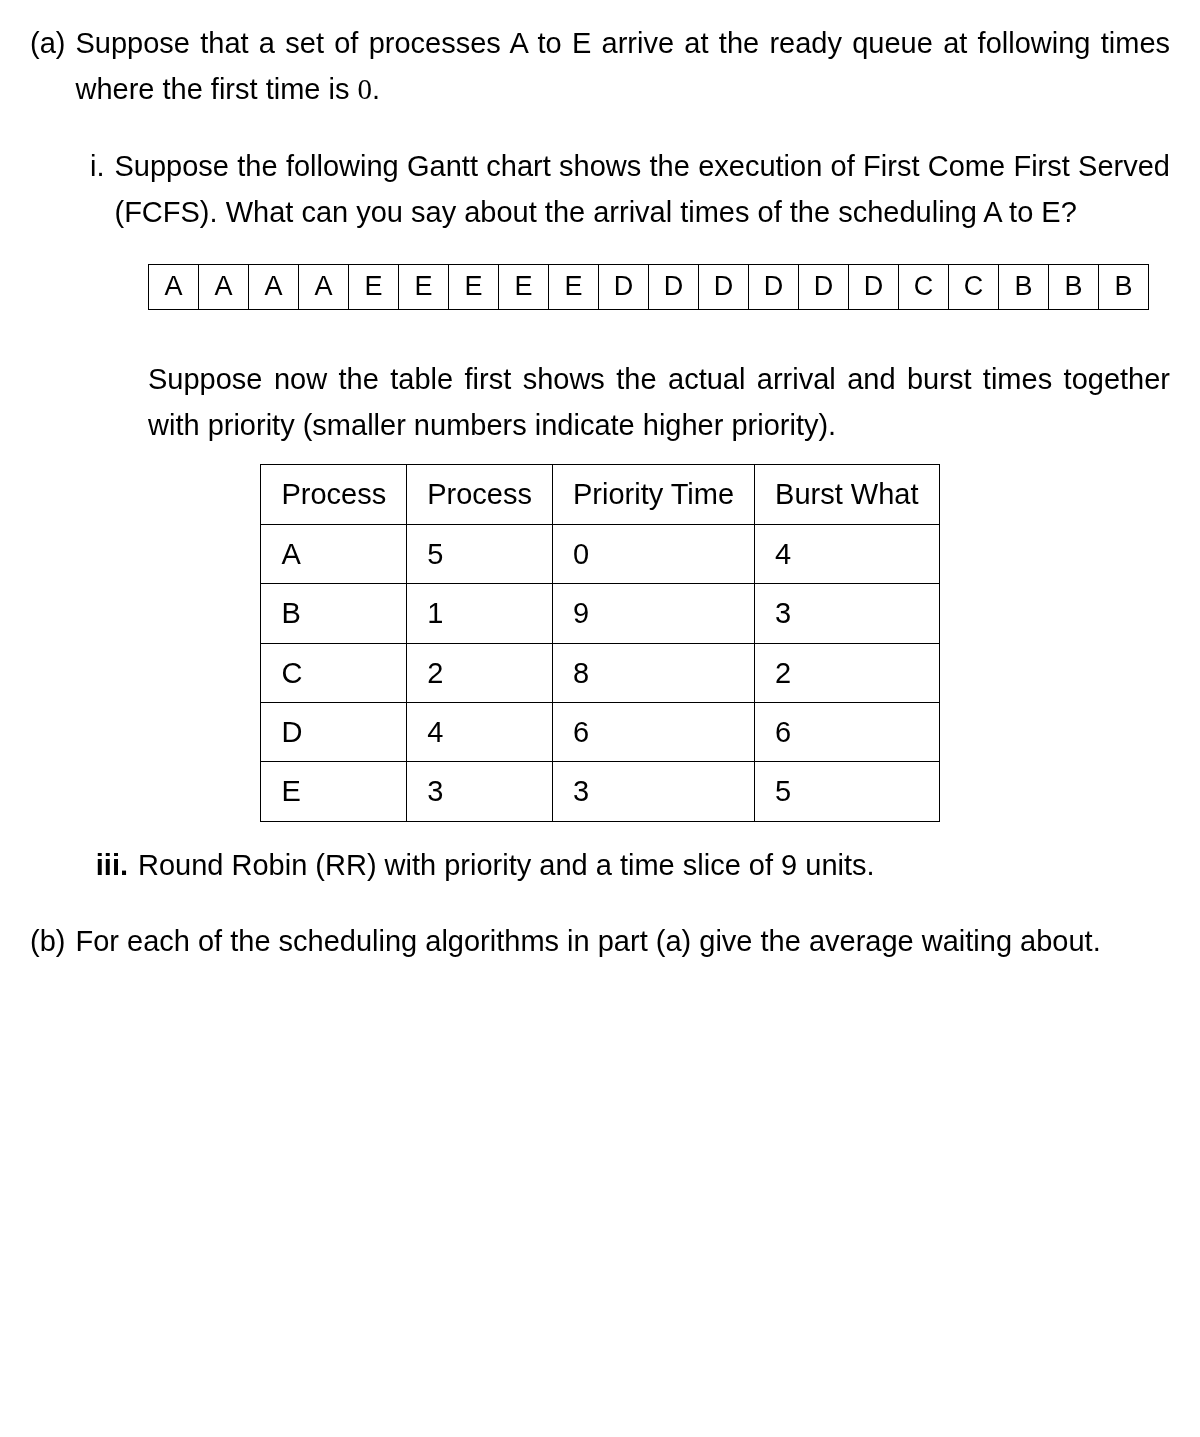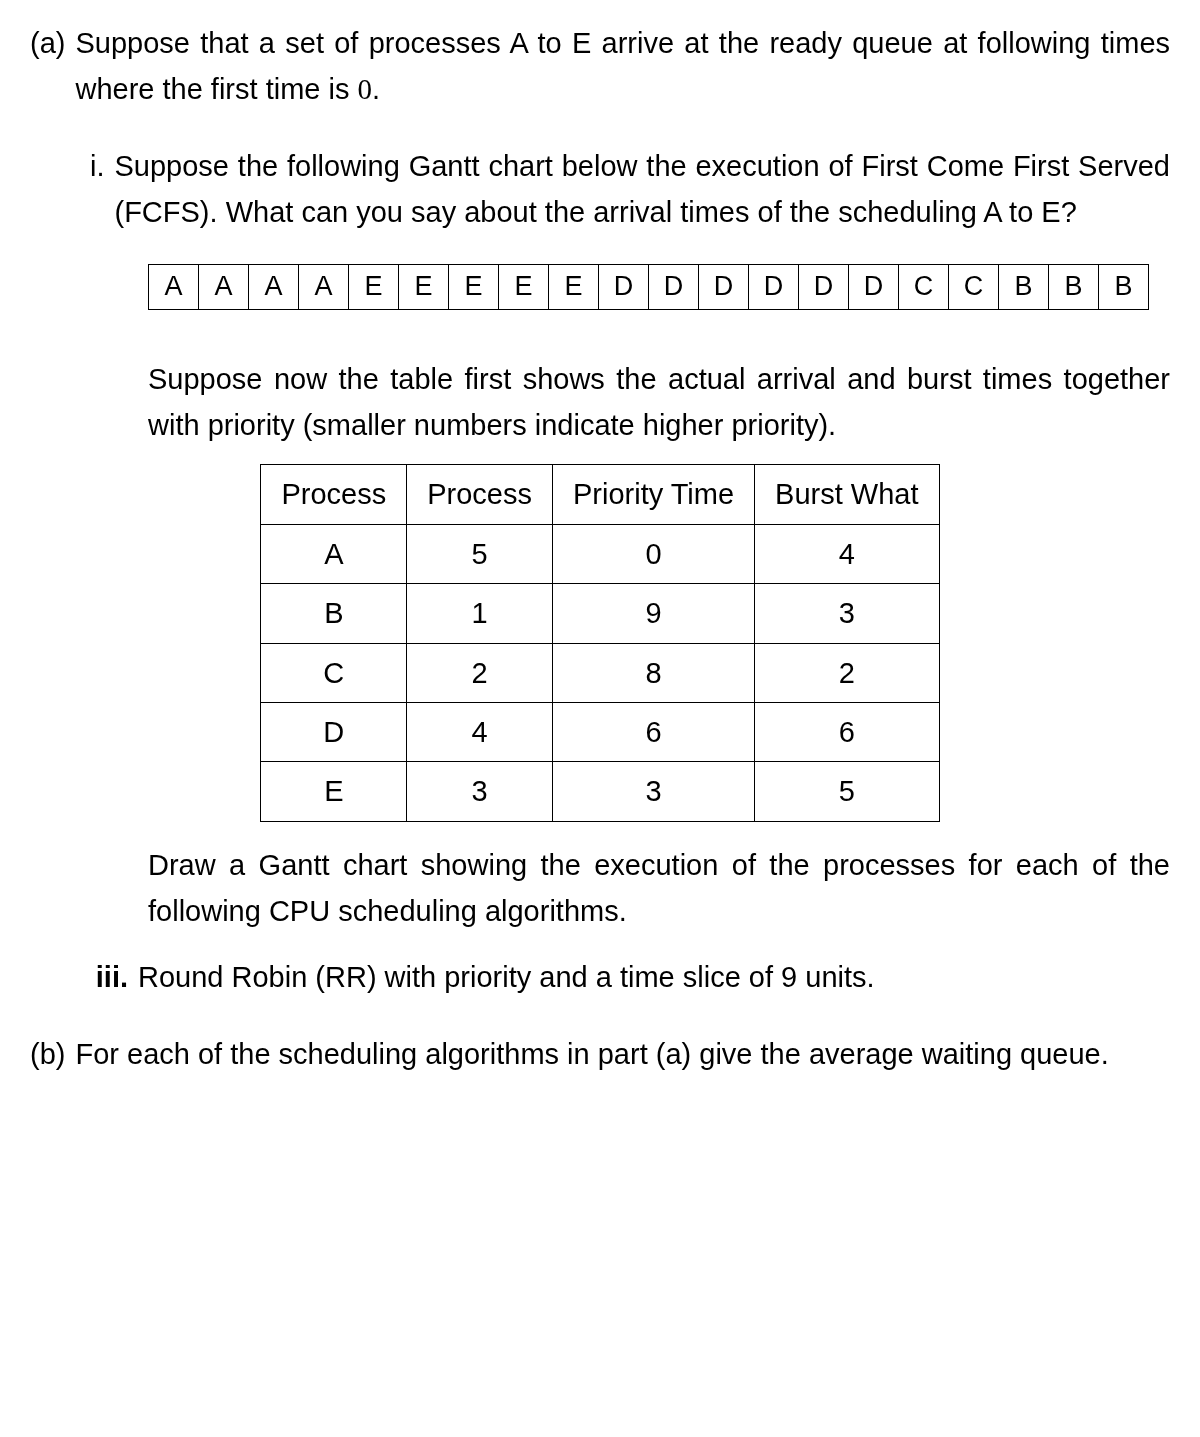--- a/index.html
+++ b/index.html
@@ -58,21 +58,21 @@
     justify-content: center;
     margin: 16px 0 20px 0;
   }
   table.data-table {
     border-collapse: collapse;
   }
   table.data-table th,
   table.data-table td {
     border: 1.5px solid #000;
     padding: 6px 20px;
-    text-align: center;
+    text-align: left;
     font-weight: normal;
     font-size: 29px;
   }
   table.data-table th {
     font-weight: normal;
   }
 
   .para-gap { margin-top: 20px; }
   .para-gap-lg { margin-top: 30px; }
 
@@ -89,21 +89,21 @@
     <div class="label-col">(a)</div>
     <div class="text-col justify">
       <span>Suppose that a set of processes A to E arrive at the ready queue at following</span>
       <span>times where the first time is </span><span class="serif-zero">0</span><span>.</span>
     </div>
   </div>
 
   <div class="row indent1 para-gap-lg">
     <div class="label-col">i.</div>
     <div class="text-col justify">
-      <span>Suppose the following Gantt chart below the execution of First Come</span>
+      <span>Suppose the following Gantt chart shows the execution of First Come</span>
       <span>First Served (FCFS). What can you say about the arrival times of the</span>
       <span>scheduling A to E?</span>
     </div>
   </div>
 
   <div class="indent2 gantt-wrap">
     <div class="gantt" id="gantt">
         <div class="cell">A</div>
         <div class="cell">A</div>
         <div class="cell">A</div>
@@ -170,32 +170,28 @@
           <tr>
             <td>E</td>
             <td>3</td>
             <td>3</td>
             <td>5</td>
           </tr>
         </tbody>
     </table>
   </div>
 
-  <div class="indent2 justify para-gap">
-    <span>Draw a Gantt chart showing the execution of the processes for each</span>
-    <span>of the following CPU scheduling algorithms.</span>
-  </div>
 
 
   <div class="row indent1 para-gap">
     <div class="label-col" style="min-width:38px;text-align:right;font-weight:bold;">iii.</div>
     <div class="text-col">Round Robin (RR) with priority and a time slice of 9 units.</div>
   </div>
 
   <div class="row para-gap-lg">
     <div class="label-col">(b)</div>
     <div class="text-col justify">
       <span>For each of the scheduling algorithms in part (a) give the average waiting</span>
-      <span>queue.</span>
+      <span>about.</span>
     </div>
   </div>
 
 </div>
 
 </body></html>

